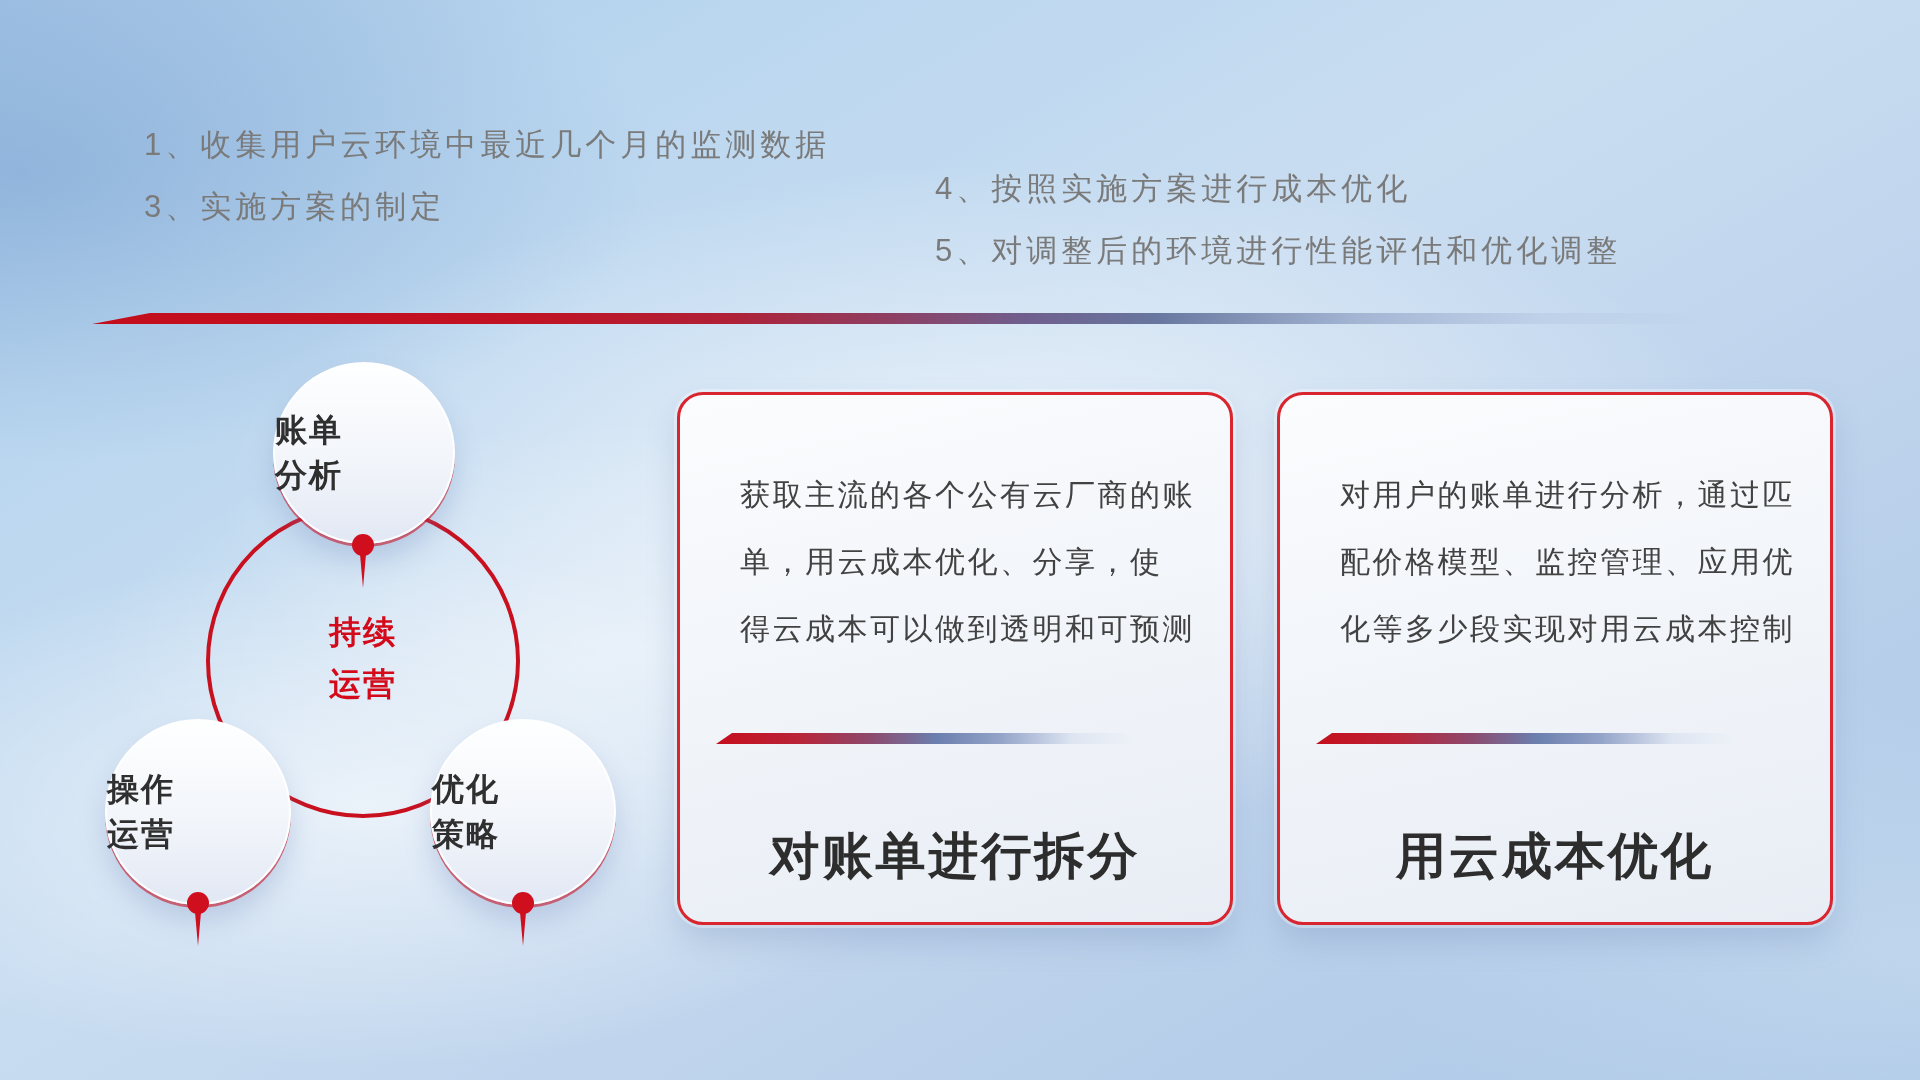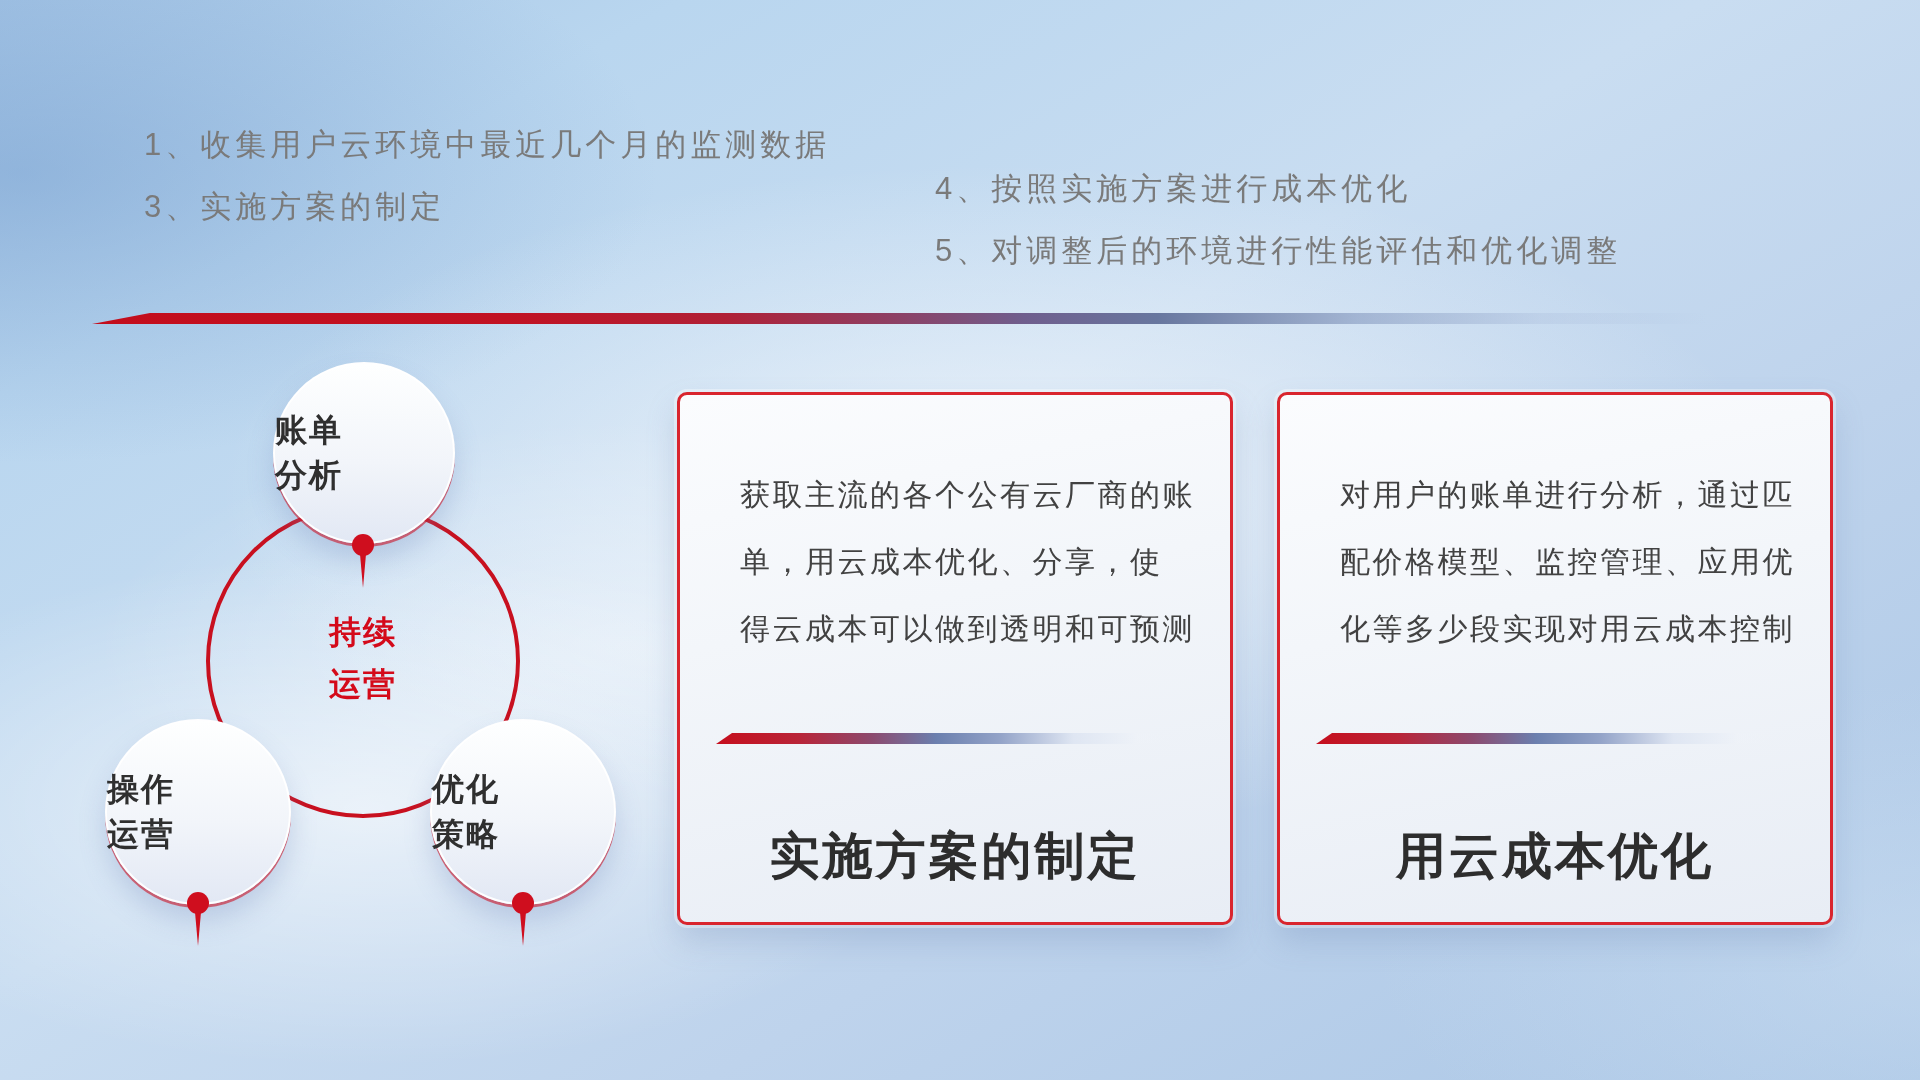--- a/index.html
+++ b/index.html
@@ -50,21 +50,21 @@
   .pin::before { content:""; position:absolute; left:0; top:0; width:22px; height:22px;
           border-radius:50%; background:#cf0e1e; }
   .pin::after { content:""; position:absolute; left:8px; top:20px; width:0; height:0;
           border-left:3px solid transparent; border-right:3px solid transparent;
           border-top:34px solid #cf0e1e; }
   .pin-top { left:352px; top:534px; }
   .pin-bl  { left:187px; top:892px; }
   .pin-br  { left:512px; top:892px; }
 
   
-  .card { position:absolute; top:392px; width:556px; height:533px; border-radius:10px;
+  .card { position:absolute; top:392px; width:556px; height:533px; border-radius:26px;
           border:3px solid #d9252e;
           background:linear-gradient(168deg,#fbfcfe 0%,#f3f6fa 40%,#e8edf5 100%);
           box-shadow:0 0 0 3px rgba(255,255,255,0.35), 0 16px 30px rgba(110,135,180,0.28); }
   .card-left  { left:677px; }
   .card-right { left:1277px; }
   .card-body { position:absolute; left:60px; top:66px; font-size:30px; color:#424242;
           letter-spacing:2.5px; }
   .body-line { line-height:67px; white-space:nowrap; }
   .card-divider { position:absolute; left:36px; top:338px; width:458px; height:11px;
           clip-path:polygon(16px 0, 100% 0, 100% 100%, 0 100%);
@@ -125,21 +125,21 @@
     <div class="pin pin-br"></div>
   </div>
 
   <div class="card card-left">
     <div class="card-body">
       <div class="body-line">获取主流的各个公有云厂商的账</div>
       <div class="body-line">单，用云成本优化、分享，使</div>
       <div class="body-line">得云成本可以做到透明和可预测</div>
     </div>
     <div class="card-divider"></div>
-    <div class="card-title">实施方案的制定</div>
+    <div class="card-title">对账单进行拆分</div>
   </div>
 
   <div class="card card-right">
     <div class="card-body">
       <div class="body-line">对用户的账单进行分析，通过匹</div>
       <div class="body-line">配价格模型、监控管理、应用优</div>
       <div class="body-line">化等多少段实现对用云成本控制</div>
     </div>
     <div class="card-divider"></div>
     <div class="card-title">用云成本优化</div>

